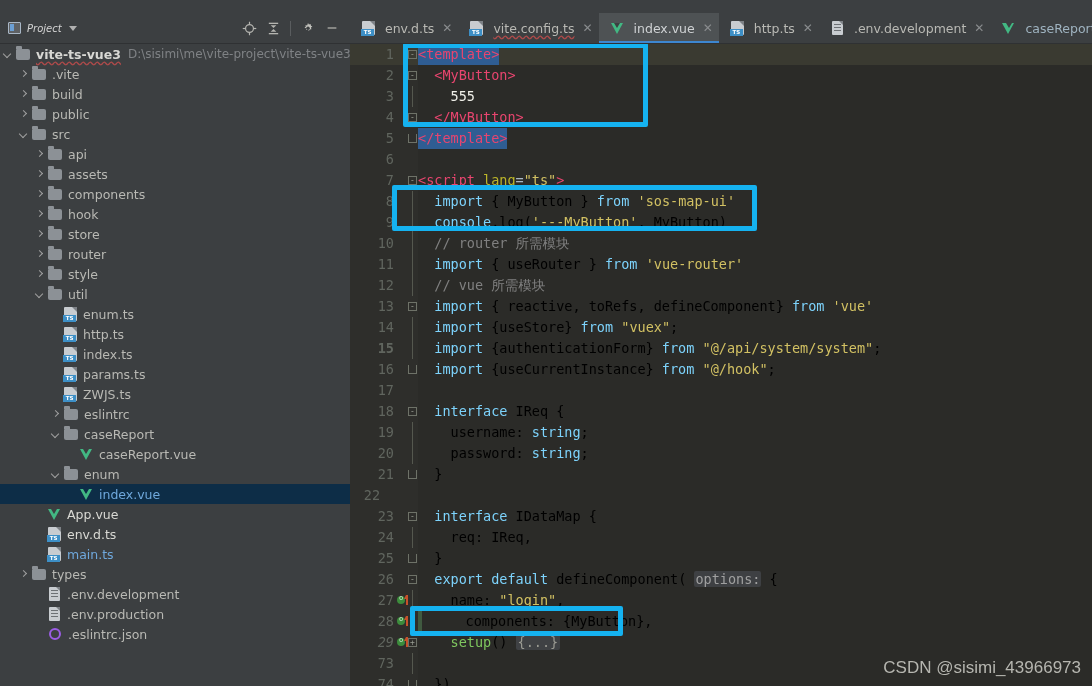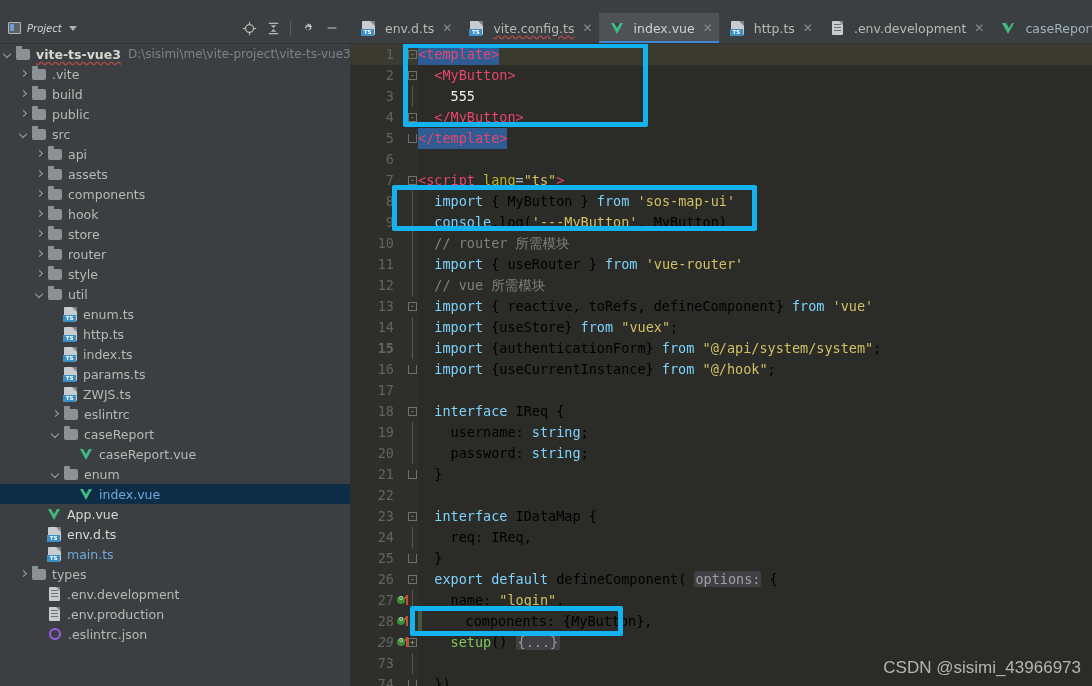--- a/index.html
+++ b/index.html
@@ -557,21 +557,21 @@
         <div class="codeline" style="top: 357px;"><span class="code">  <span class="t-kw">interface</span> IReq {</span></div>
         <div class="ln" style="top: 378px;">19</div>
         <div class="vbar" style="top: 378px;"></div>
         <div class="codeline" style="top: 378px;"><span class="code">    username: <span class="t-kw">string</span>;</span></div>
         <div class="ln" style="top: 399px;">20</div>
         <div class="vbar" style="top: 399px;"></div>
         <div class="codeline" style="top: 399px;"><span class="code">    password: <span class="t-kw">string</span>;</span></div>
         <div class="ln" style="top: 420px;">21</div>
         <div class="fold" style="top: 426px; border-top: none;"></div>
         <div class="codeline" style="top: 420px;"><span class="code">  }</span></div>
-        <div class="ln" style="top: 441px;">22</div>
+        <div class="ln" style="top: 441px; text-align: center;">22</div>
         <div class="codeline" style="top: 441px;"><span class="code"></span></div>
         <div class="ln" style="top: 462px;">23</div>
         <div class="fold" style="top: 468px;">-</div>
         <div class="codeline" style="top: 462px;"><span class="code">  <span class="t-kw">interface</span> IDataMap {</span></div>
         <div class="ln" style="top: 483px;">24</div>
         <div class="vbar" style="top: 483px;"></div>
         <div class="codeline" style="top: 483px;"><span class="code">    req: IReq,</span></div>
         <div class="ln" style="top: 504px;">25</div>
         <div class="fold" style="top: 510px; border-top: none;"></div>
         <div class="codeline" style="top: 504px;"><span class="code">  }</span></div>

